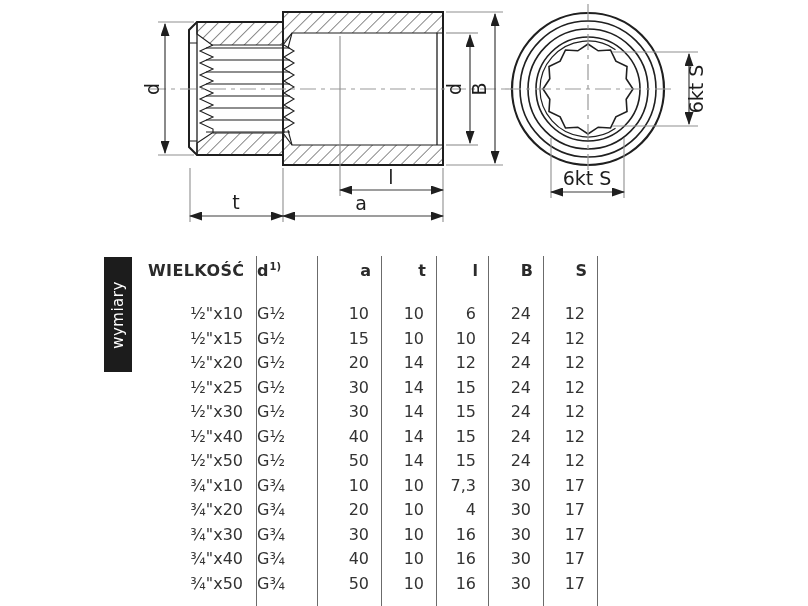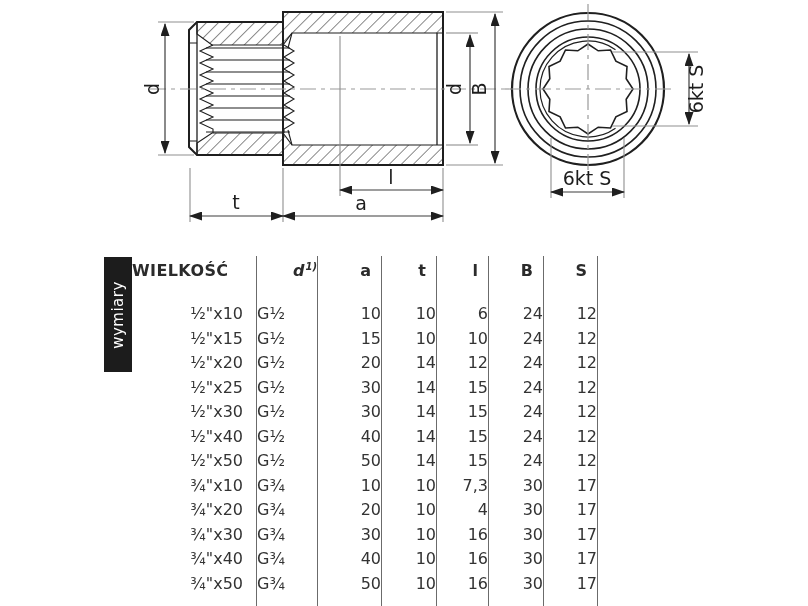--- a/index.html
+++ b/index.html
@@ -14,26 +14,26 @@
          display:flex;align-items:center;justify-content:center;}
   .strip span{display:block;color:#fff;font-size:15px;letter-spacing:.5px;
               transform:rotate(-90deg);white-space:nowrap;}
   .dim-table{position:absolute;left:132px;top:256px;display:grid;
              grid-template-columns:125px 61px 64px 55px 52px 55px 54px;
              grid-template-rows:46px;grid-auto-rows:24.5px;
              color:#333;font-size:16px;}
   .th,.td{border-right:1.5px solid #6b6b6b;box-sizing:border-box;}
   .th{height:46px;line-height:30px;font-weight:bold;color:#2b2b2b;}
   .td{line-height:24.5px;}
-  .h0{text-align:left;letter-spacing:.4px;}
-  .h1{text-align:right;font-style:italic;}
+  .h0{text-align:left;padding-left:16px;letter-spacing:.4px;}
+  .h1{text-align:left;}
   .h2,.h3,.h4,.h5,.h6{text-align:right;padding-right:10px;}
   .c0{text-align:right;padding-right:13px;}
   .c1{}
-  .c2,.c3,.c4,.c5,.c6{text-align:right;padding-right:0;}
+  .c2,.c3,.c4,.c5,.c6{text-align:right;padding-right:12px;}
   .sup{font-size:10px;position:relative;top:-6px;margin-left:1px;}
 </style>
 </head>
 <body>
 
 <div class="page">
 
   <svg class="drawing" width="808" height="245" viewBox="0 0 808 245">
     <defs>
       <pattern id="hatch" width="8.5" height="8.5" patternUnits="userSpaceOnUse" patternTransform="rotate(45)">

